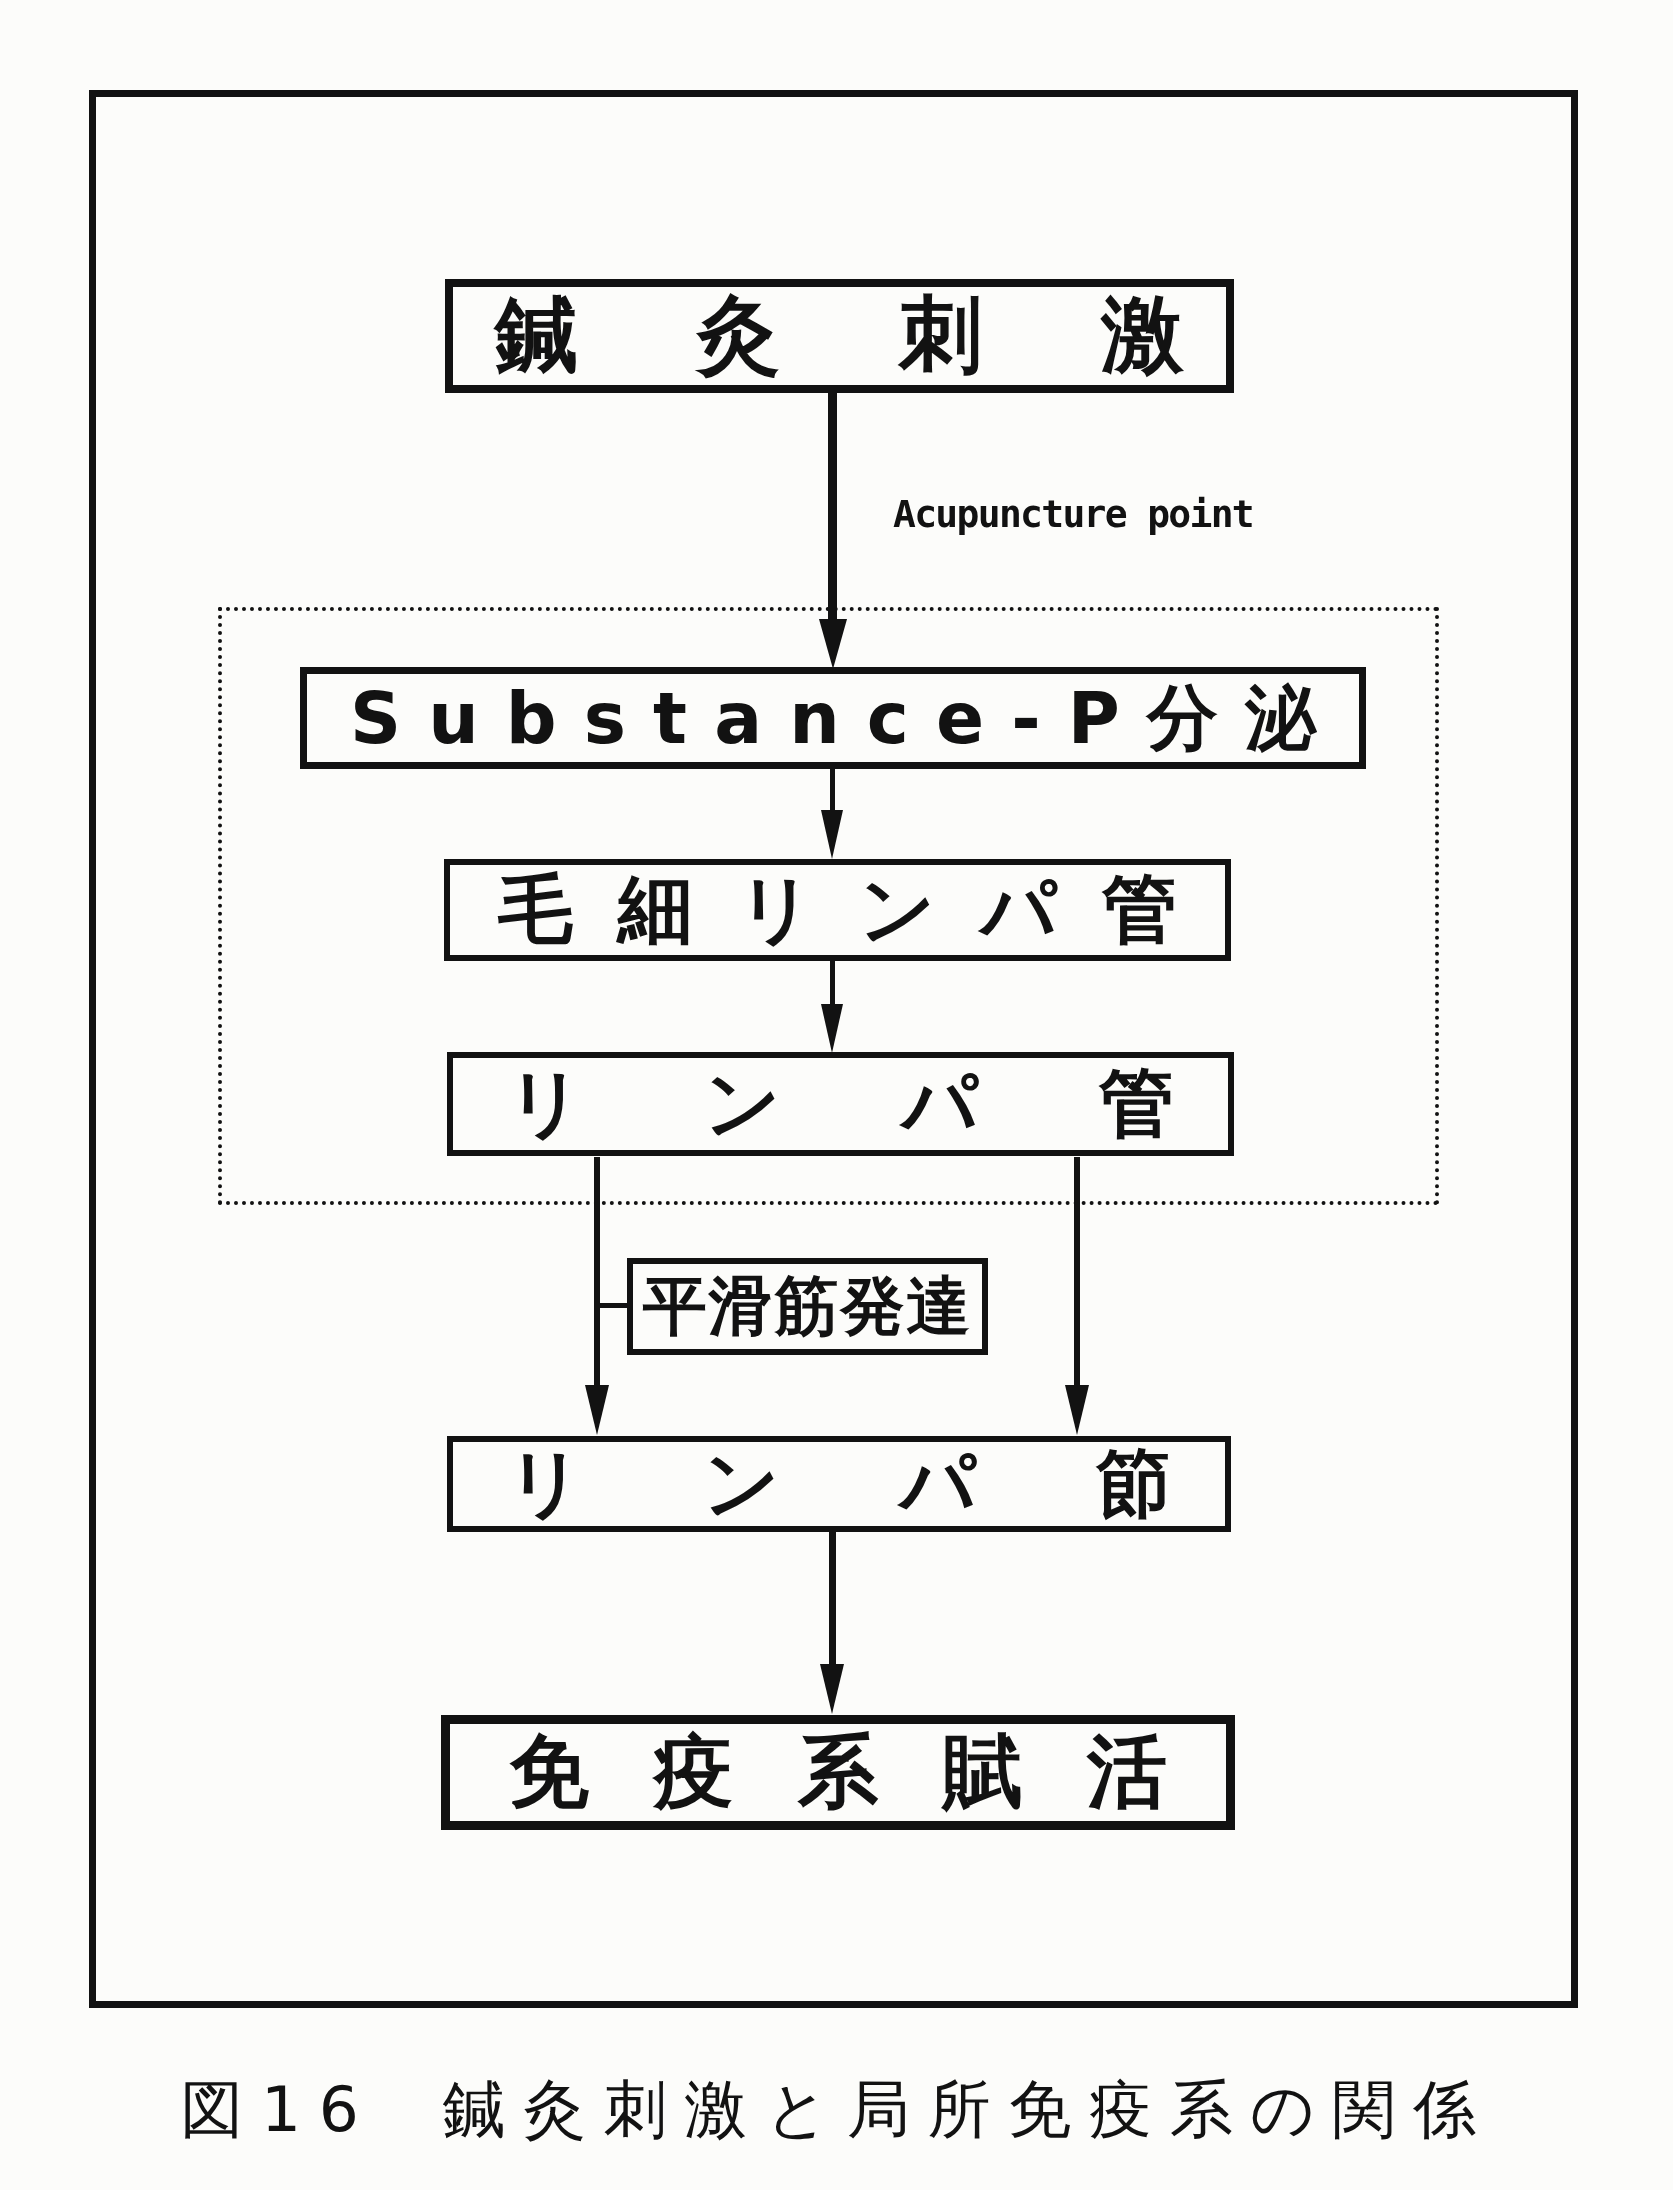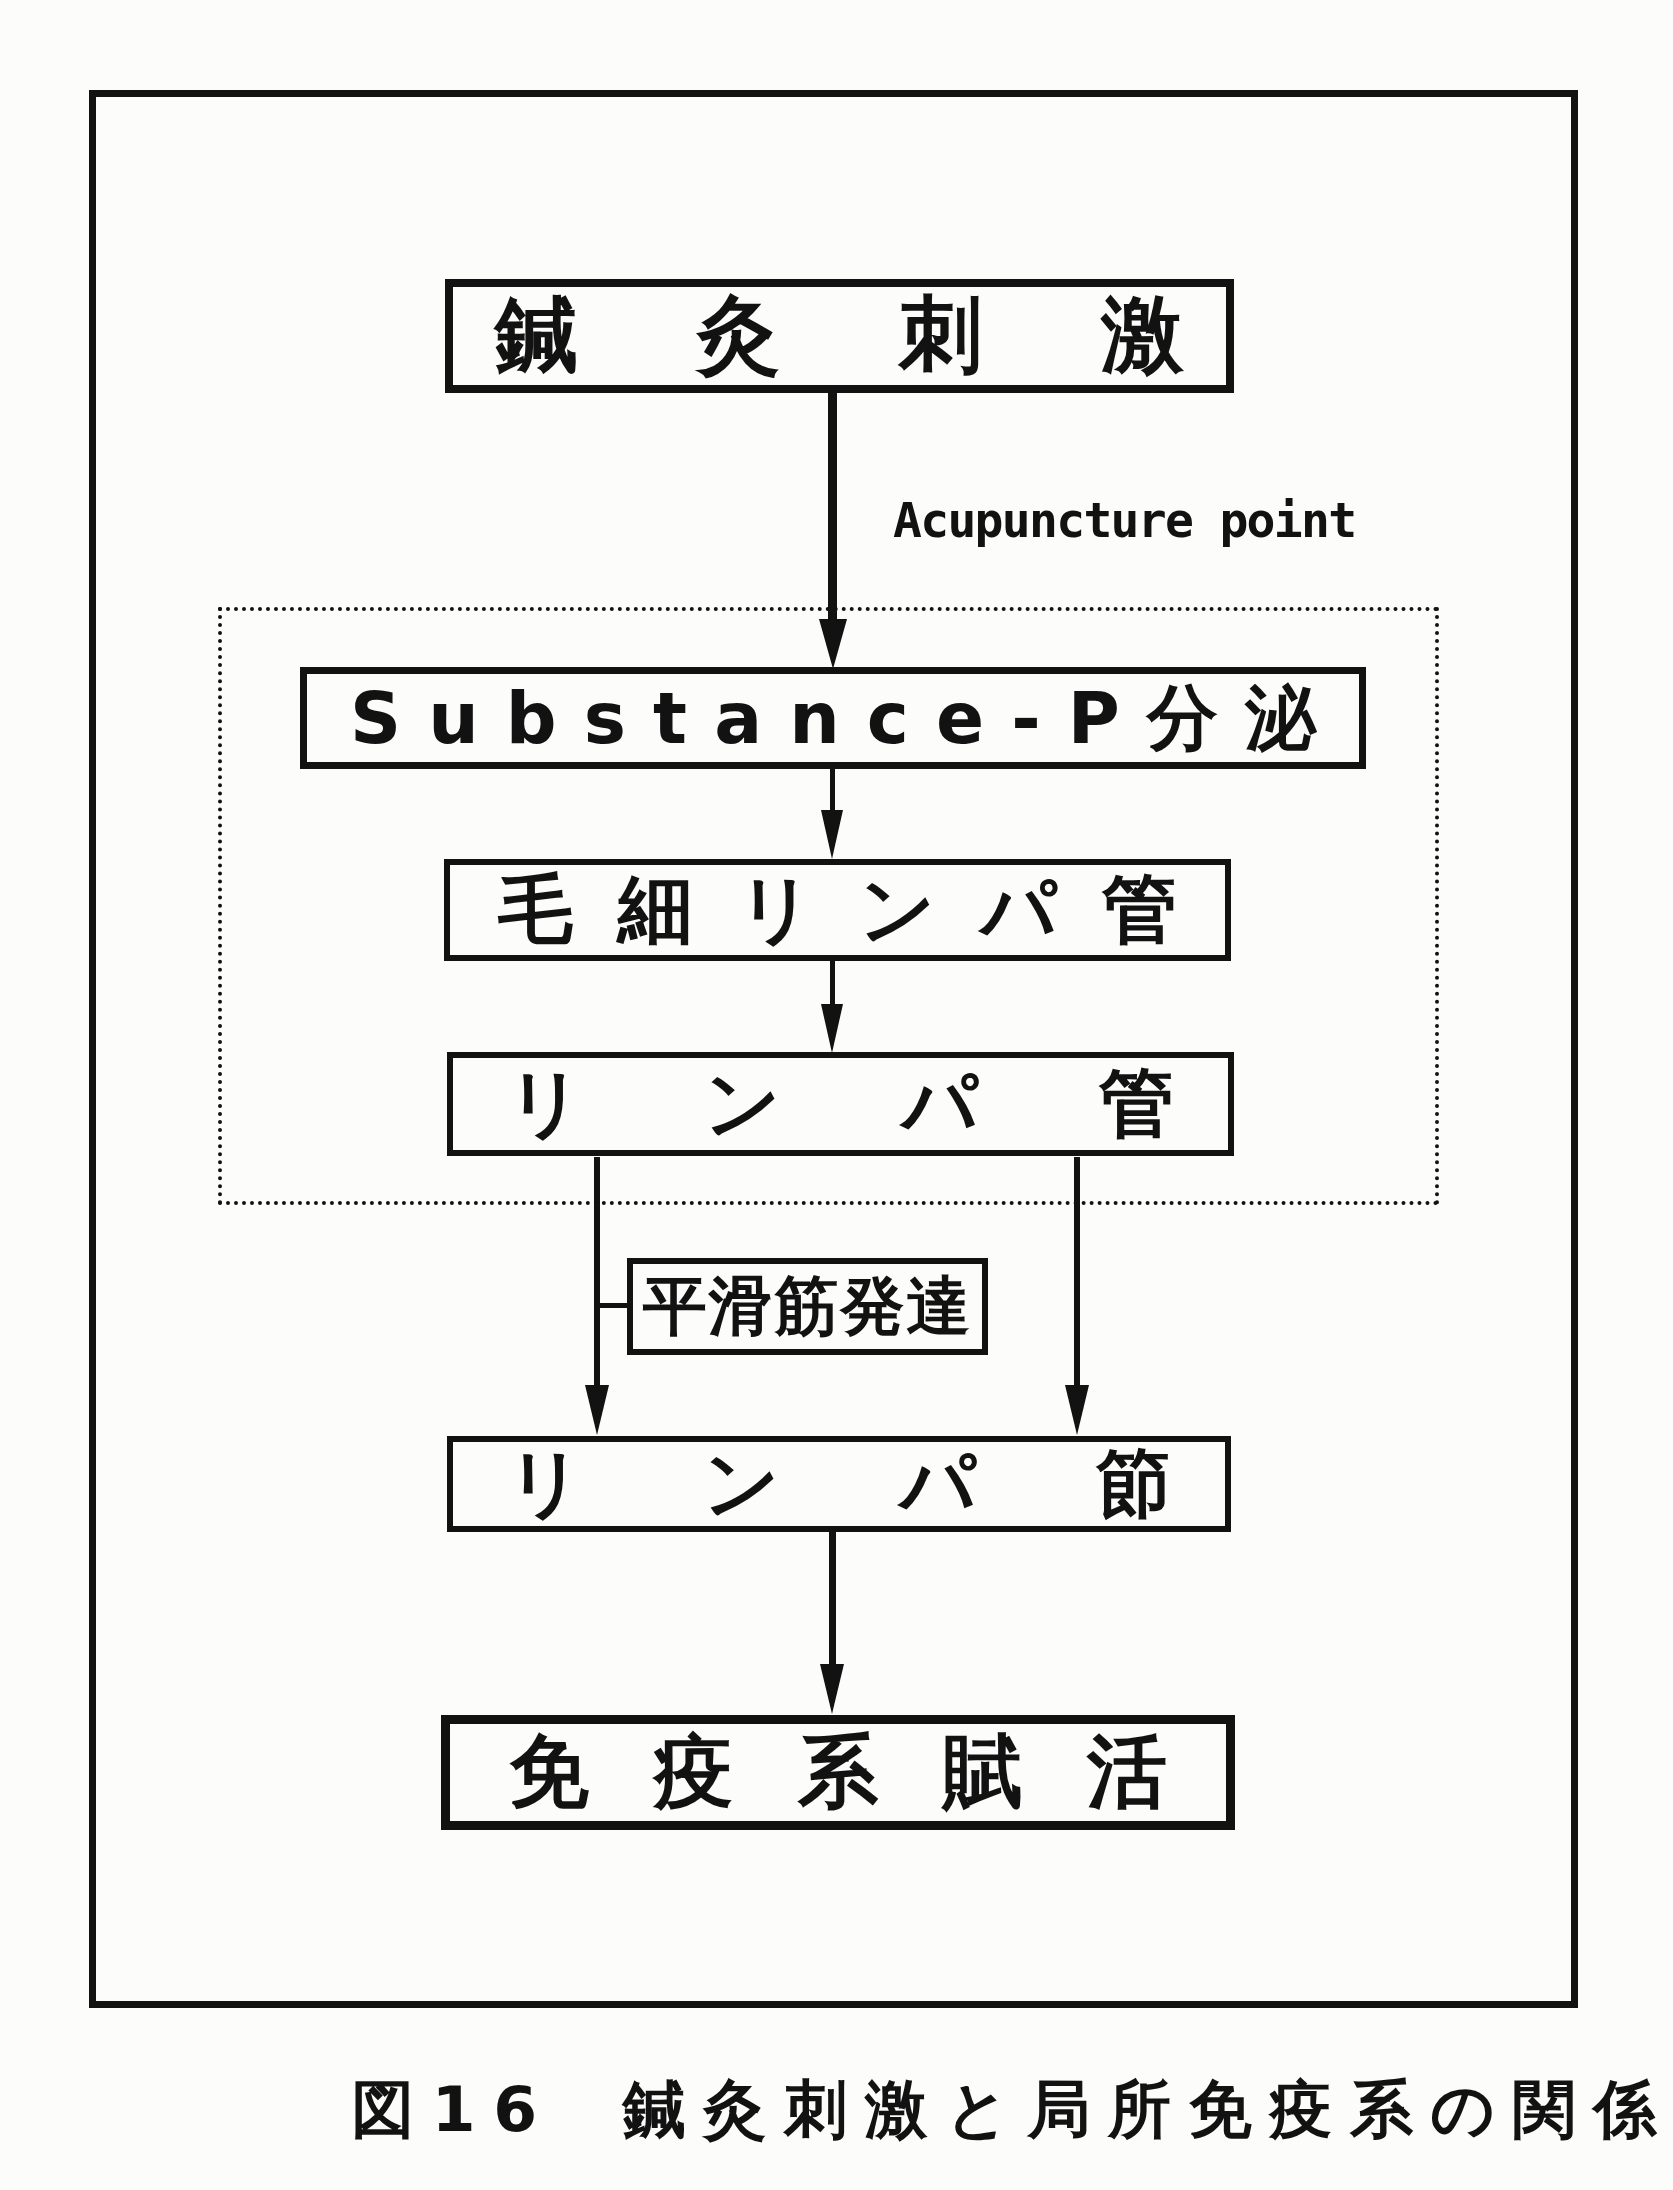--- a/index.html
+++ b/index.html
@@ -36,26 +36,26 @@
   }
   .shaft{position:absolute;background:var(--ink);z-index:2;}
   .ahead{
     position:absolute;width:0;height:0;z-index:2;
     border-style:solid;border-color:transparent;
     border-top-color:var(--ink);border-bottom-width:0;
   }
   .annotation{
     position:absolute;left:893px;top:492px;
     font-family:"DejaVu Sans Mono","Liberation Mono",monospace;
-    font-weight:bold;font-size:48px;letter-spacing:-1.7px;
+    font-weight:bold;font-size:38px;letter-spacing:-1.7px;
     color:var(--ink);white-space:nowrap;z-index:2;
   }
   .caption{
     position:absolute;left:0;top:2067px;width:1674px;
-    text-align:right;font-weight:bold;font-size:63px;
+    text-align:center;font-weight:normal;font-size:63px;
     letter-spacing:0.28em;word-spacing:0.45em;
     color:var(--ink);white-space:nowrap;
   }
 </style>
 </head>
 <body>
 
 <div class="page">
 
   <div class="frame"></div>

